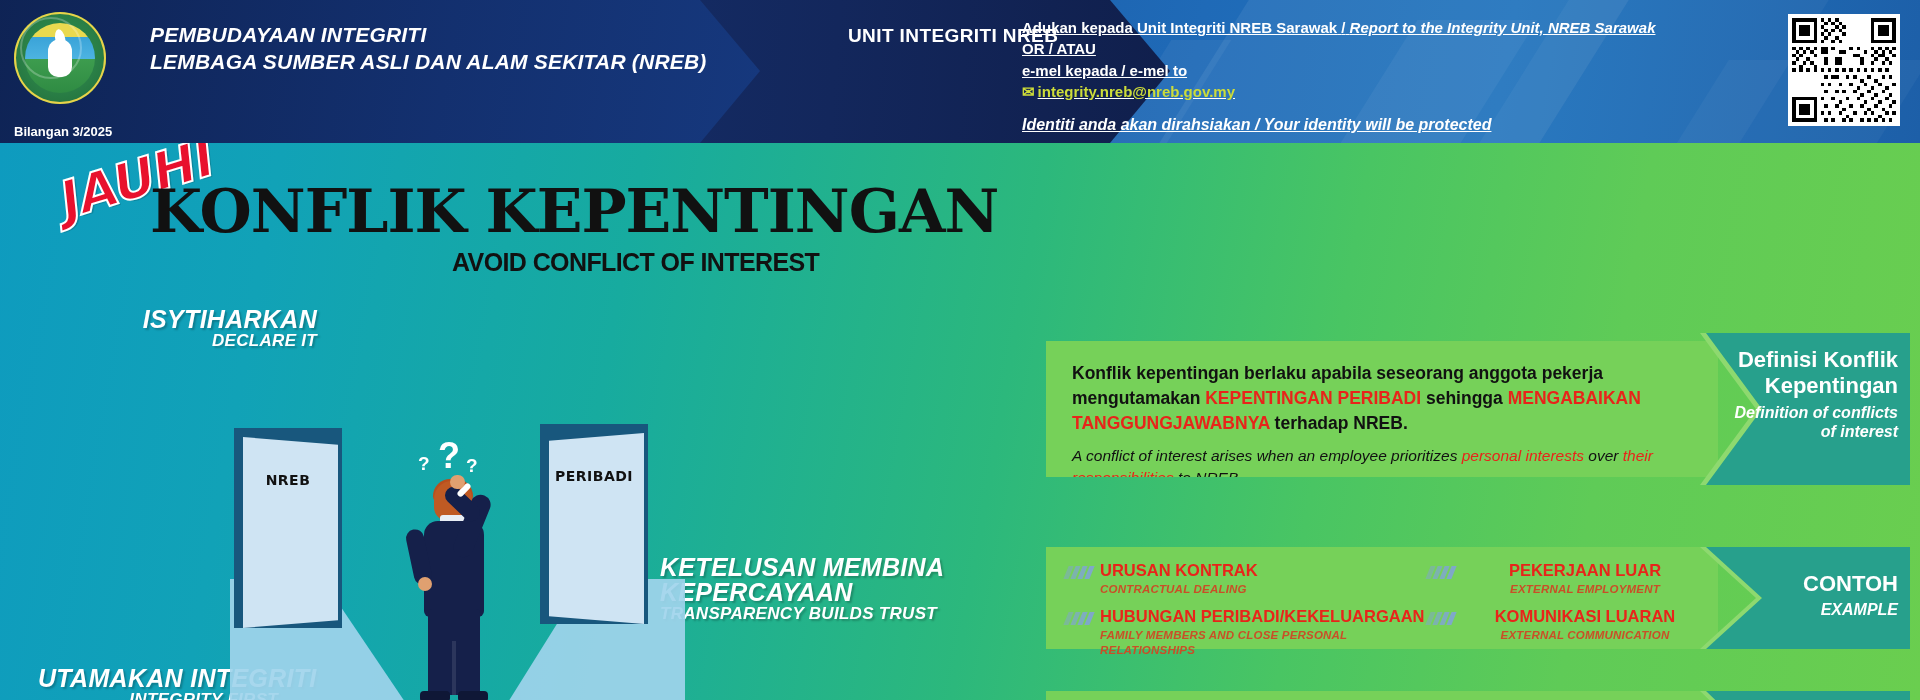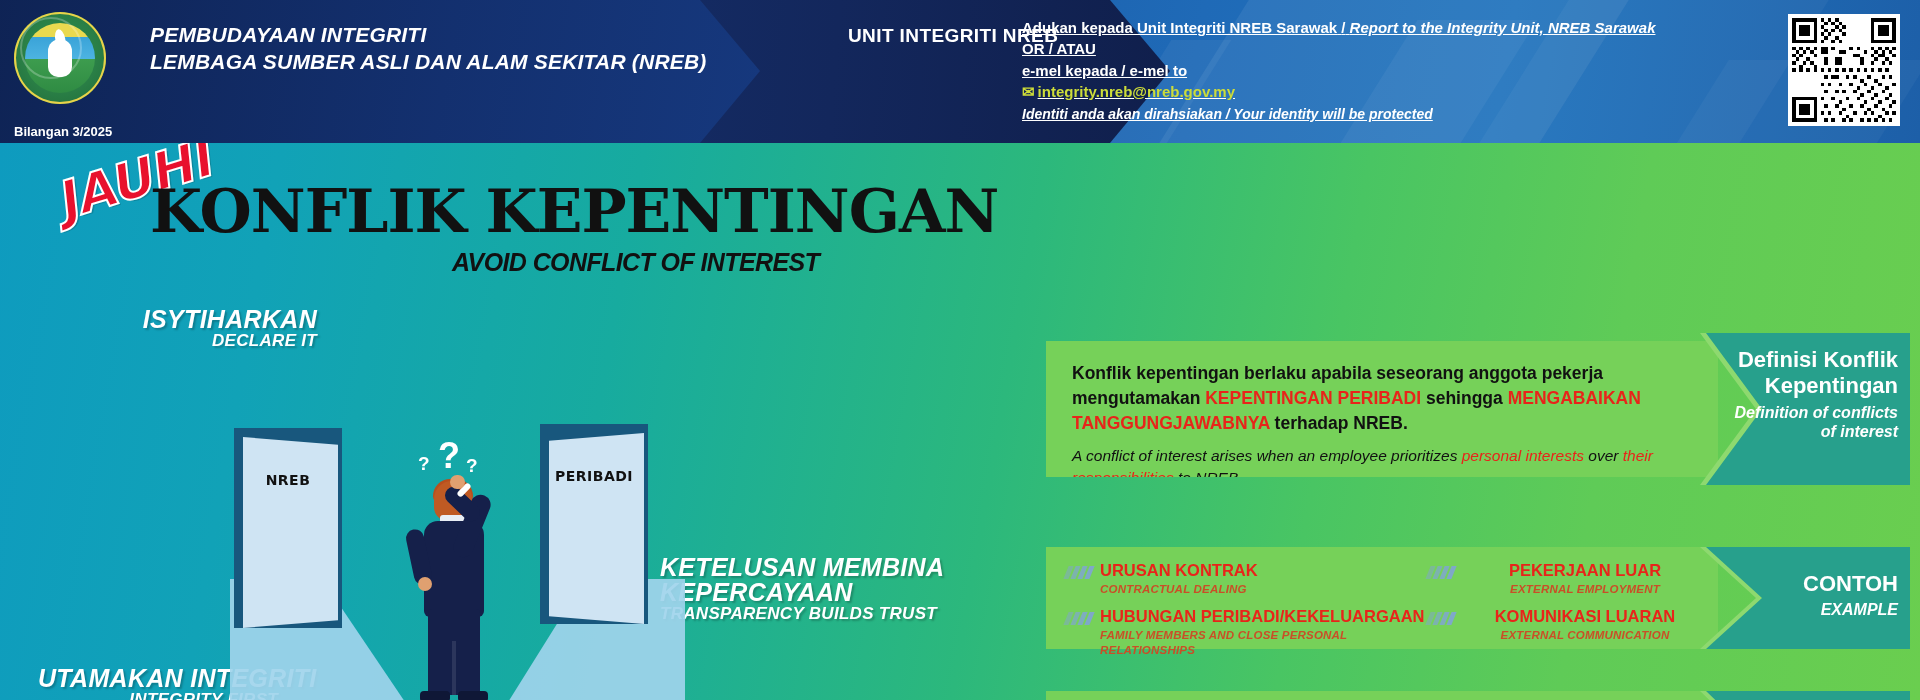--- a/index.html
+++ b/index.html
@@ -73,21 +73,21 @@
   .contact{
     position:absolute;right:238px;top:17px;width:660px;text-align:left;color:#fff;line-height:1.42;text-decoration:underline;
   }
   .contact .c1{font-size:15px;font-weight:bold;}
   .contact .c1 i{font-style:italic;}
   .contact .c2{font-size:17px;font-weight:bold;color:#cddc39;}
   .contact .c2 .ph{color:#cddc39;}
   .contact .c3{font-size:15px;font-weight:bold;}
   .contact .c4{font-size:15px;font-weight:bold;}
   .contact .c5{font-size:15px;font-weight:bold;color:#cddc39;}
-  .contact .c6{font-size:14px;font-weight:bold;font-style:italic;margin-top:3px;}
+  .contact .c6{font-size:16px;font-weight:bold;font-style:italic;margin-top:12px;}
   .ic{display:inline-block;margin-right:3px;}
 
   .qr{
     position:absolute;right:20px;top:14px;width:112px;height:112px;background:#fff;padding:4px;box-sizing:border-box;
   }
   .qr svg{display:block;}
 
   
   .body{
     position:absolute;left:0;top:143px;width:1920px;height:557px;
@@ -108,21 +108,21 @@
     text-shadow:2px 2px 0 rgba(0,0,0,.15);
   }
   .maintitle{
     position:absolute;left:150px;top:33px;
     font-size:60px;font-weight:bold;color:#111111;letter-spacing:-1px;
     font-family:"DejaVu Serif", serif;
     white-space:nowrap;
   }
   .subtitle{
     position:absolute;left:452px;top:105px;
-    font-size:25px;font-weight:bold;font-style:italic;color:#111;letter-spacing:-.6px;
+    font-size:25px;font-weight:bold;color:#111;letter-spacing:-.6px;
   }
 
   .lbl{position:absolute;color:#fff;text-shadow:2px 2px 2px rgba(0,0,0,.22);font-style:italic;}
   .lbl .big{font-size:25px;font-weight:bold;line-height:1.0;letter-spacing:.3px;white-space:nowrap;}
   .lbl .sml{font-size:17px;font-weight:bold;line-height:1.05;letter-spacing:.3px;white-space:nowrap;}
 
   .lbl-declare{left:112px;top:164px;text-align:right;width:205px;}
   .lbl-trust{left:660px;top:400px;width:330px;margin-top:12px;}
   .lbl-integrity{left:38px;top:523px;width:240px;}
 

